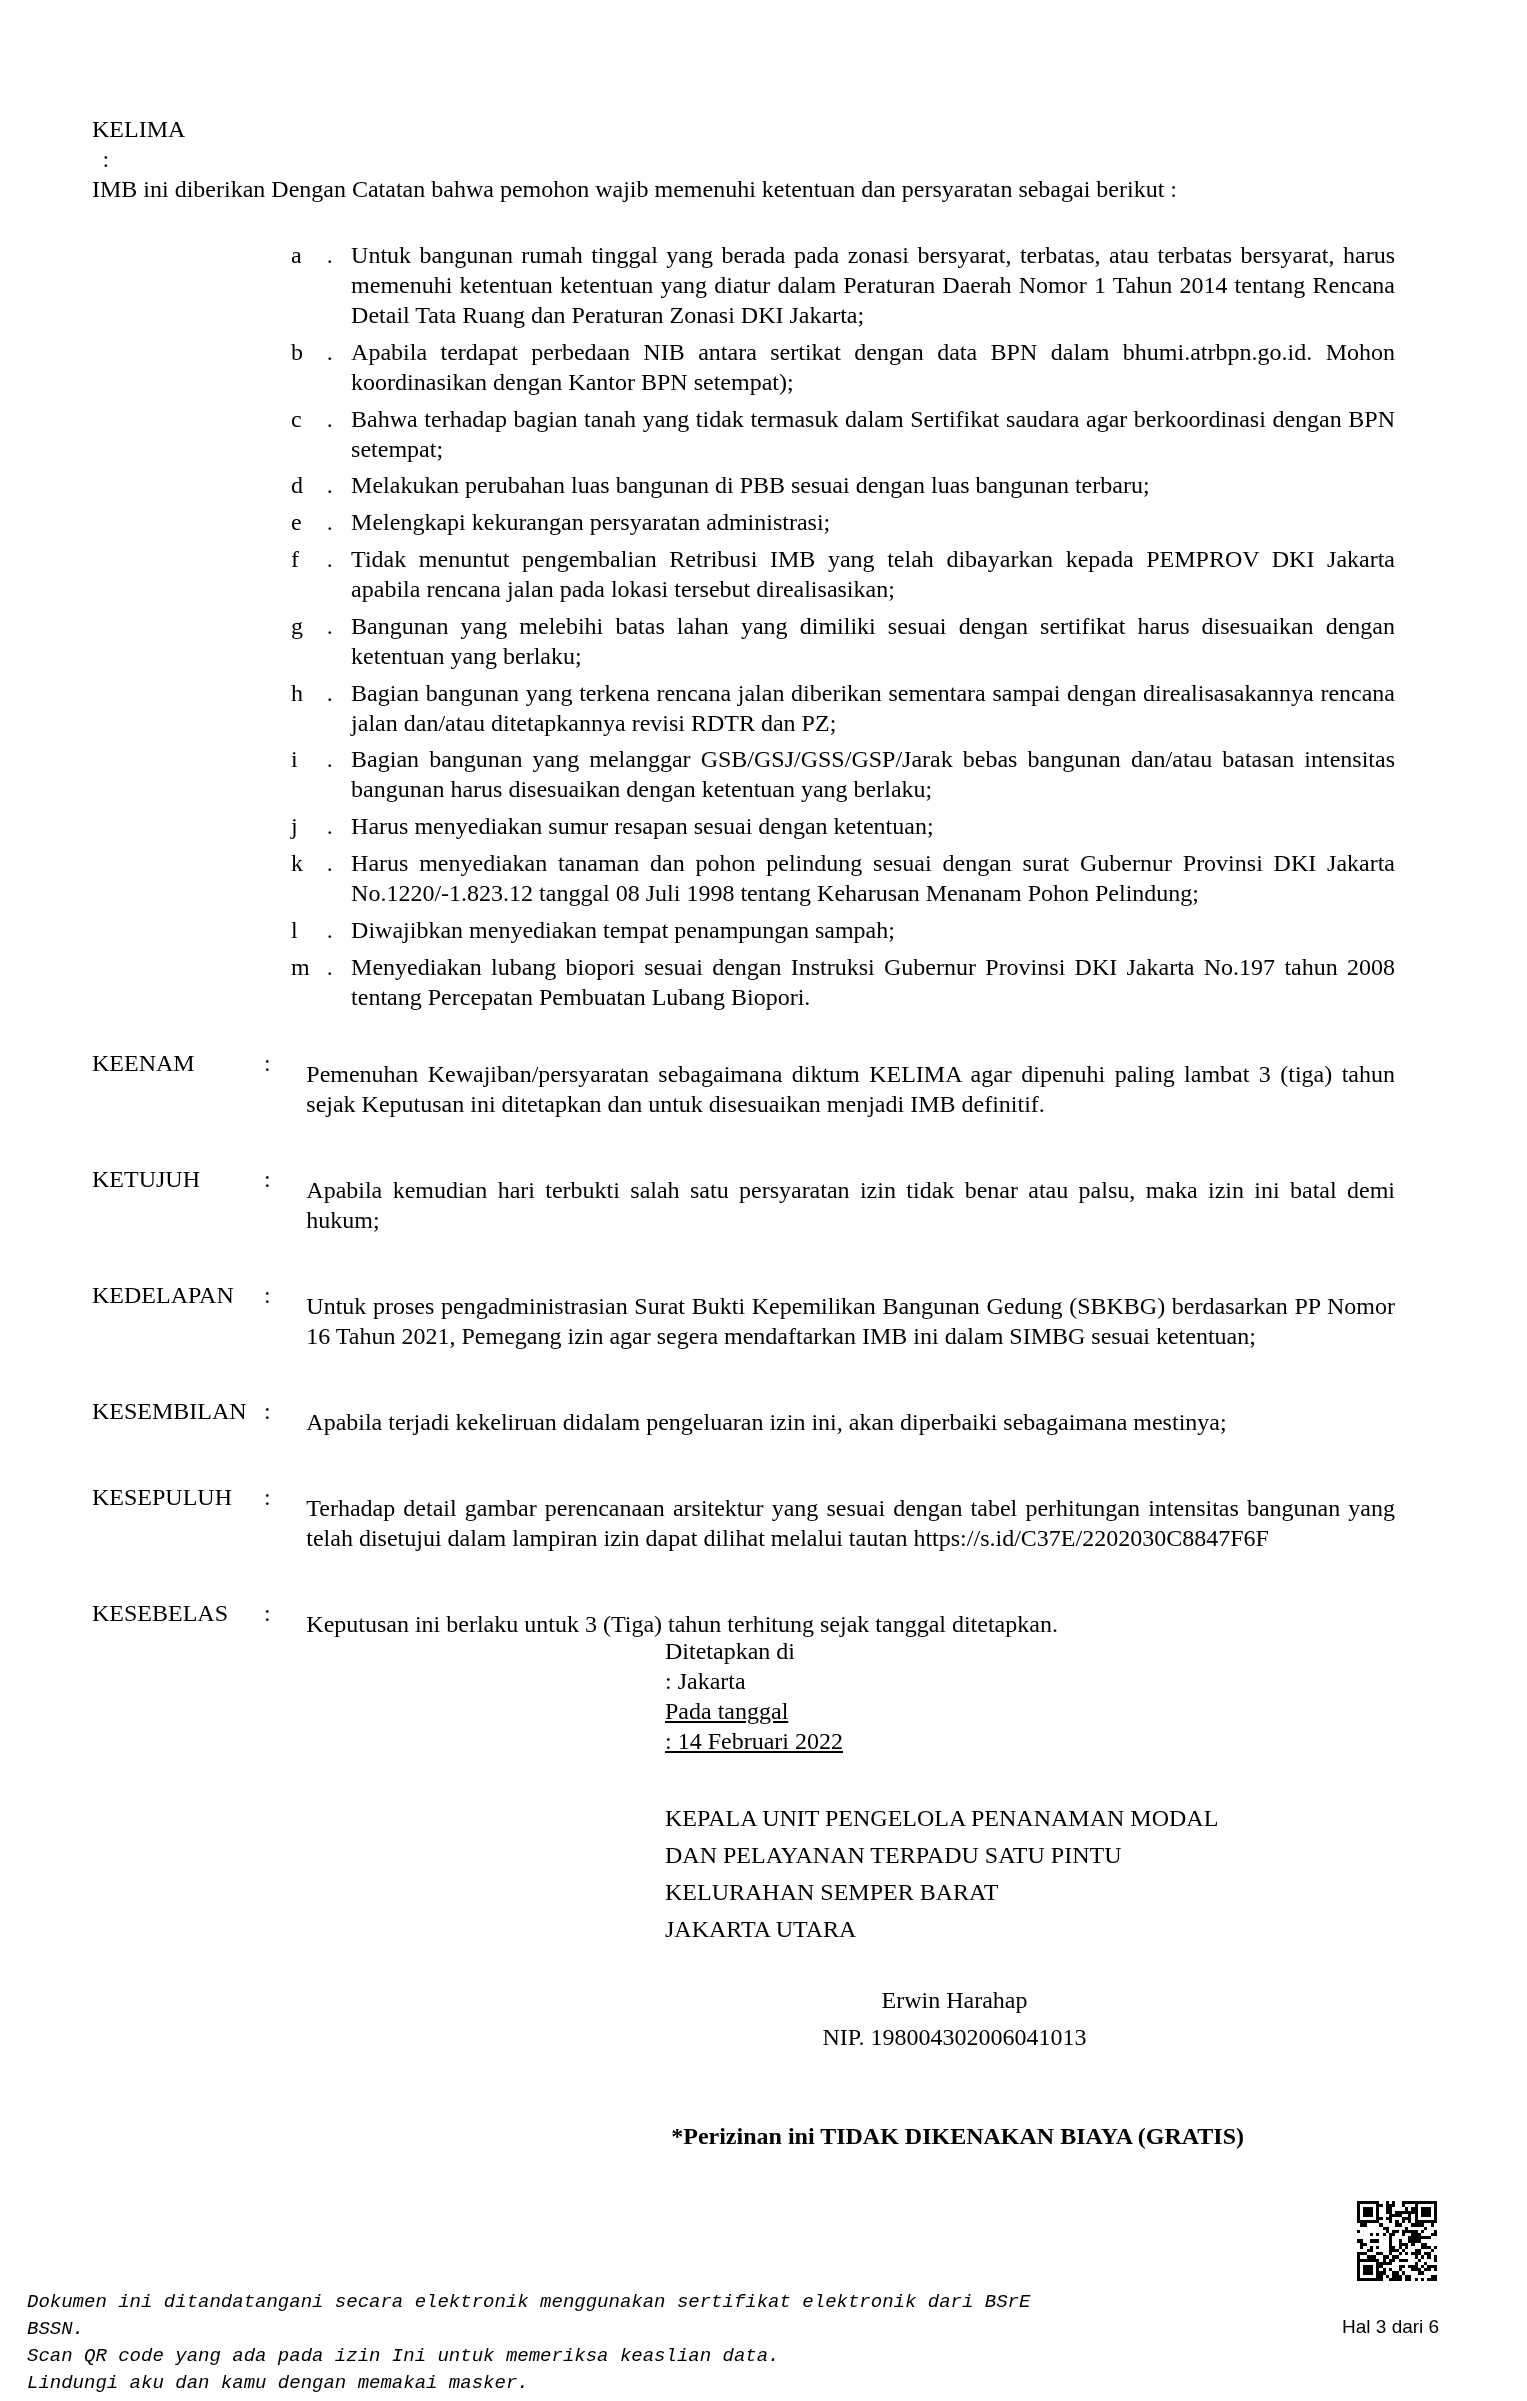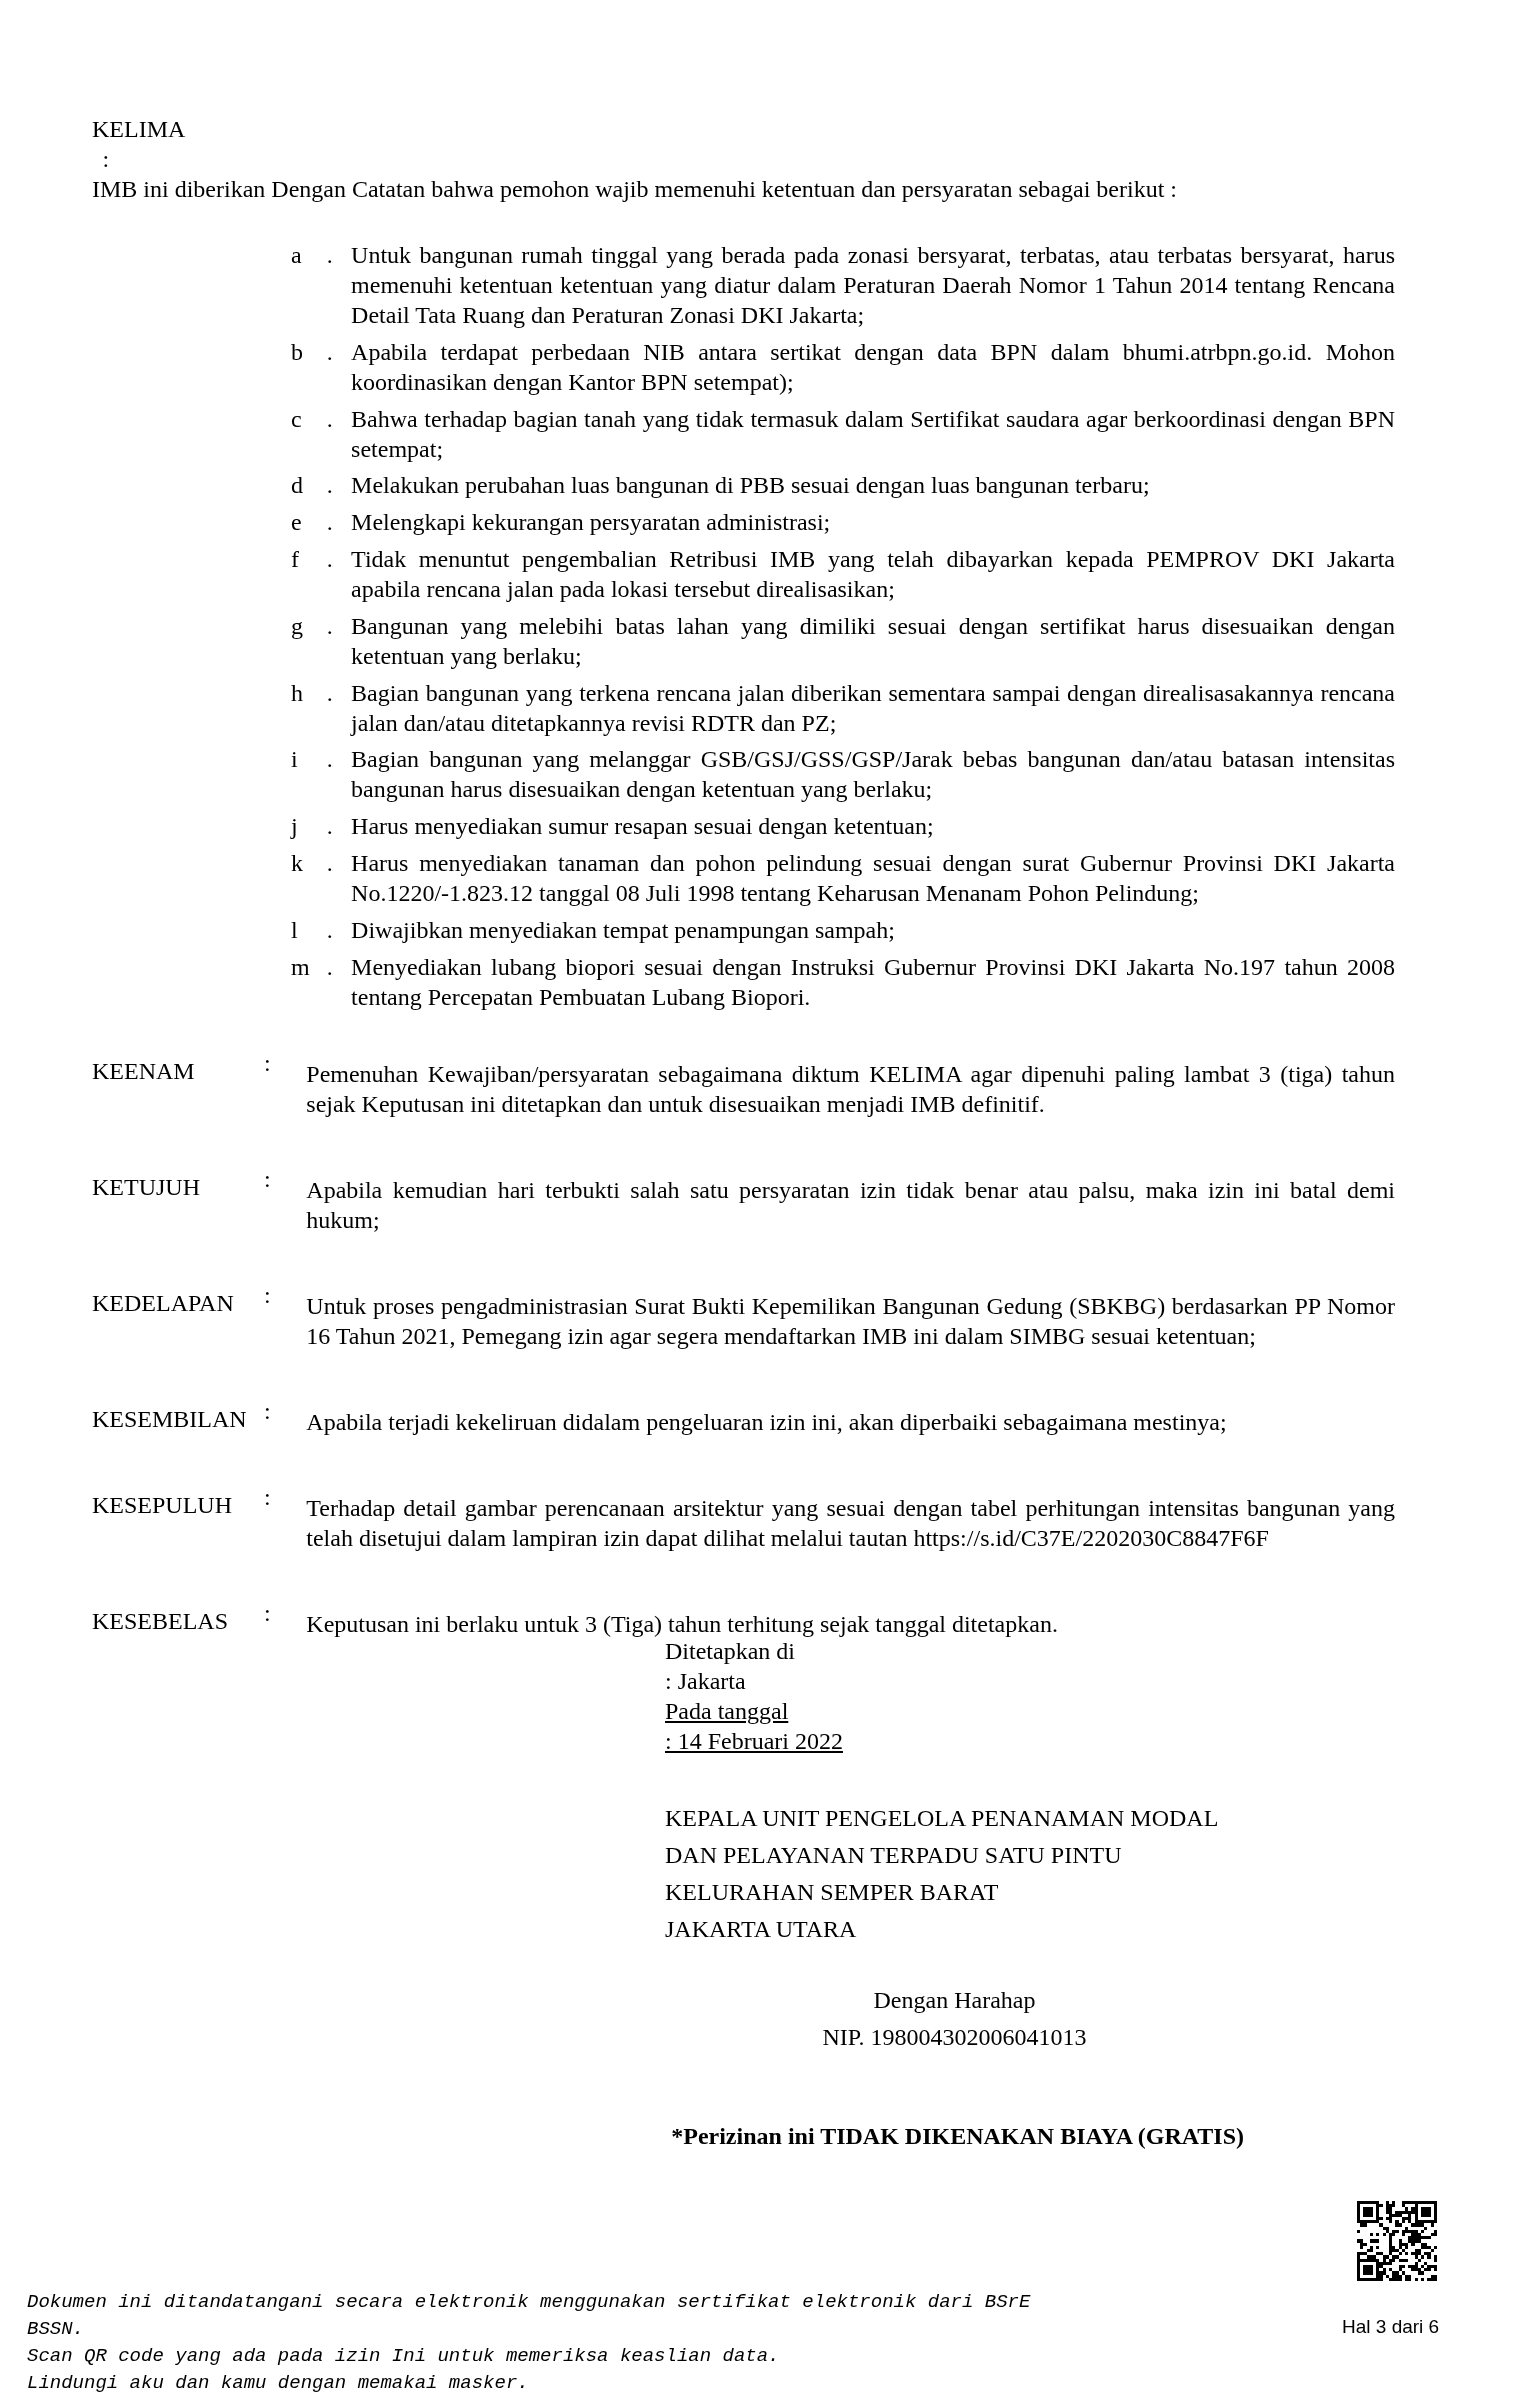--- a/index.html
+++ b/index.html
@@ -22,21 +22,21 @@
   .item { display: flex; margin-top: 6.8px; }
   .item:first-of-type { margin-top: 0; }
   .item-letter { width: 28px; padding-left: 8px; flex-shrink: 0; }
   .item-dot { width: 21.6px; flex-shrink: 0; text-align: center; }
   .item-text { flex: 1; padding-left: 10.5px; text-align: justify; }
 
   
   .sections { width: 1303px; }
   .section-row { display: flex; margin-top: 45px; }
   .sections > div.section-row:first-of-type { margin-top: 36px; }
-  .section-label { width: 172px; flex-shrink: 0; margin-top: 8px; }
+  .section-label { width: 172px; flex-shrink: 0; }
   .section-colon { width: 30px; flex-shrink: 0; }
   .section-body { flex: 1; padding-left: 12.3px; padding-top: 11px; text-align: justify; }
 
   
   .signature { position: absolute; left: 665px; top: 1636px; width: 579px; }
   .sig-row { display: flex; flex-direction: column; }
   .sig-row + .sig-row { margin-top: 0; text-decoration: underline; }
   .sig-label { width: 286px; flex-shrink: 0; }
   .sig-value { flex: 1; }
   .org { margin-top: 44px; line-height: 37px; }
@@ -211,21 +211,21 @@
         <div>KEPALA UNIT PENGELOLA PENANAMAN MODAL</div>
 
         <div>DAN PELAYANAN TERPADU SATU PINTU</div>
 
         <div>KELURAHAN SEMPER BARAT</div>
 
         <div>JAKARTA UTARA</div>
       </div>
 
     <div class="signer">
-      <div>Dengan Harahap</div>
+      <div>Erwin Harahap</div>
       <div>NIP. 198004302006041013</div>
     </div>
 
     <div class="notice">*Perizinan ini TIDAK DIKENAKAN BIAYA (GRATIS)</div>
   </div>
 
   <div class="qr">
     <svg viewBox="0 0 25 25" xmlns="http://www.w3.org/2000/svg" shape-rendering="crispEdges">
         <rect x="0" y="0" width="1" height="1" fill="#000000"></rect>
         <rect x="1" y="0" width="1" height="1" fill="#000000"></rect>

